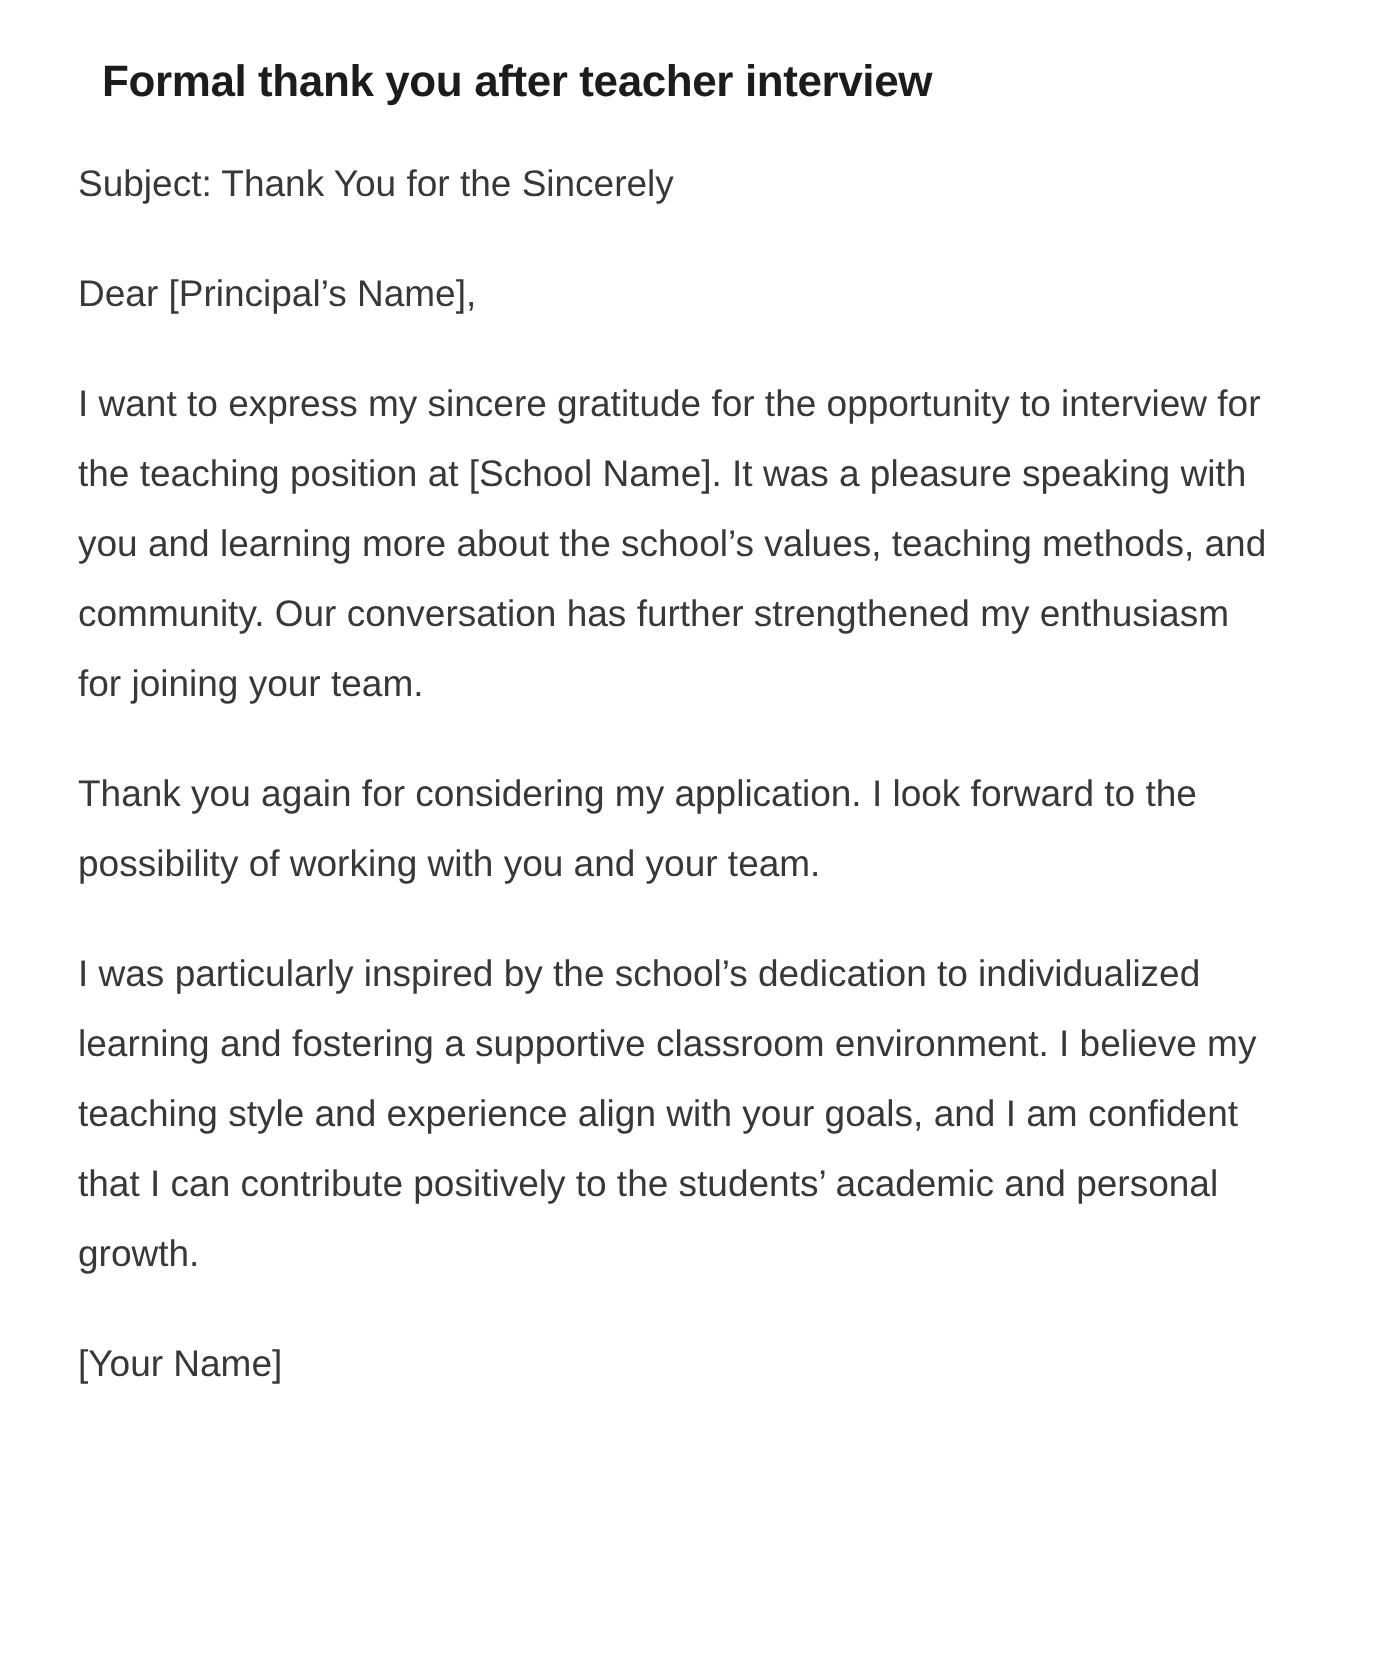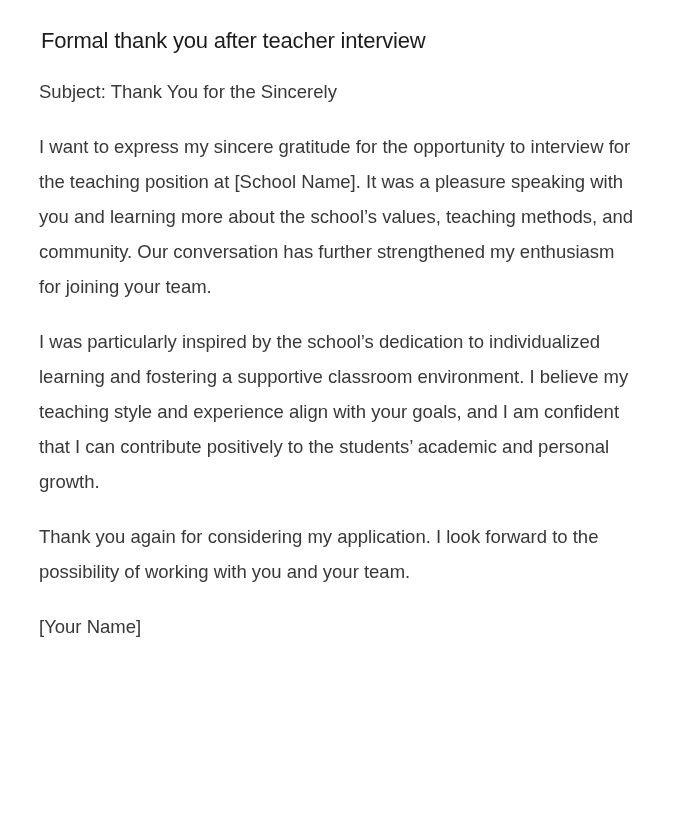--- a/index.html
+++ b/index.html
@@ -15,45 +15,46 @@
   .document {
     width: 700px;
     height: 832px;
     background: #ffffff;
     padding: 28px 58px 0 39px;
   }
 
   .doc-title {
     font-size: 22px;
     line-height: 26px;
-    font-weight: 400;
+    font-weight: 700;
     letter-spacing: -0.2px;
     color: #1c1c1c;
-    margin: 0 0 16px 2px;
+    margin: 0 0 16px 12px;
   }
 
   .doc-paragraph {
     font-size: 18.5px;
     line-height: 35px;
     font-weight: 400;
     color: #383838;
     margin: 20px 0;
     max-width: 600px;
   }
 </style>
 </head>
 <body>
 
 <div class="document">
   <h1 class="doc-title">Formal thank you after teacher interview</h1>
 
   <p class="doc-paragraph">Subject: Thank You for the Sincerely</p>
 
+  <p class="doc-paragraph">Dear [Principal’s Name],</p>
 
   <p class="doc-paragraph">I want to express my sincere gratitude for the opportunity to interview for the teaching position at [School Name]. It was a pleasure speaking with you and learning more about the school’s values, teaching methods, and community. Our conversation has further strengthened my enthusiasm for joining your team.</p>
 
+  <p class="doc-paragraph">Thank you again for considering my application. I look forward to the possibility of working with you and your team.</p>
+
   <p class="doc-paragraph">I was particularly inspired by the school’s dedication to individualized learning and fostering a supportive classroom environment. I believe my teaching style and experience align with your goals, and I am confident that I can contribute positively to the students’ academic and personal growth.</p>
-
-  <p class="doc-paragraph">Thank you again for considering my application. I look forward to the possibility of working with you and your team.</p>
 
 
   <p class="doc-paragraph">[Your Name]</p>
 </div>
 
 </body></html>

